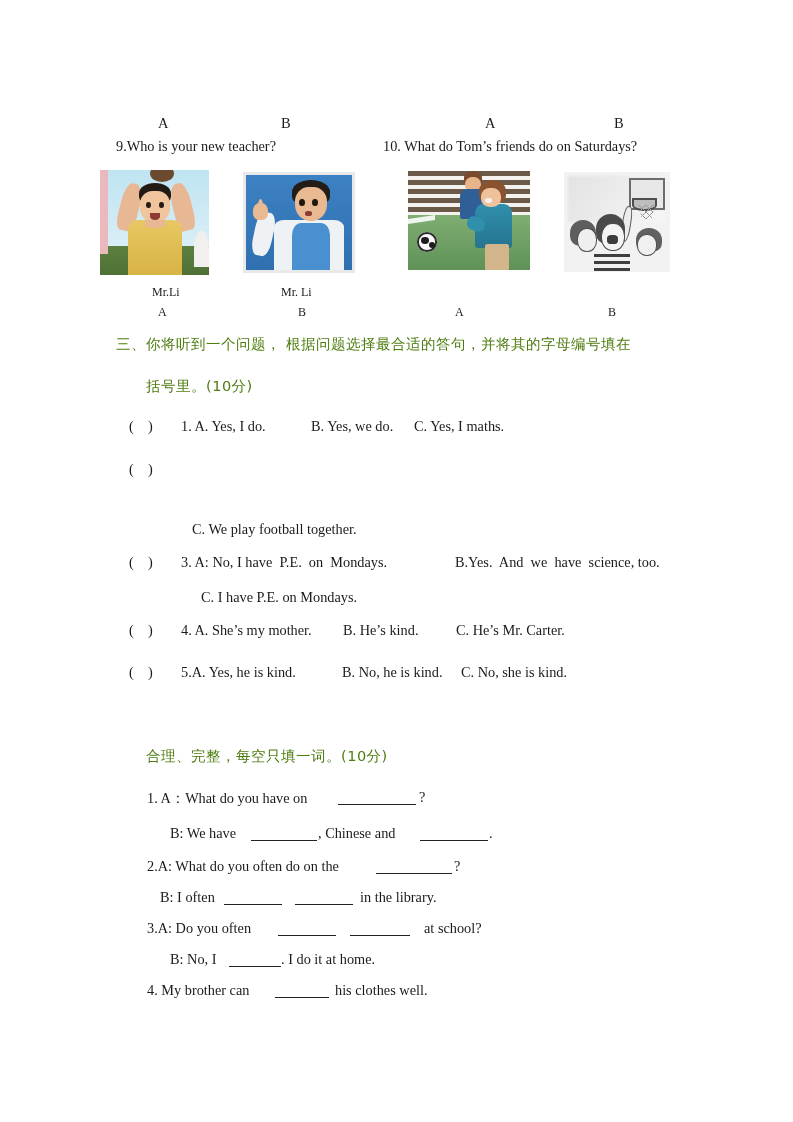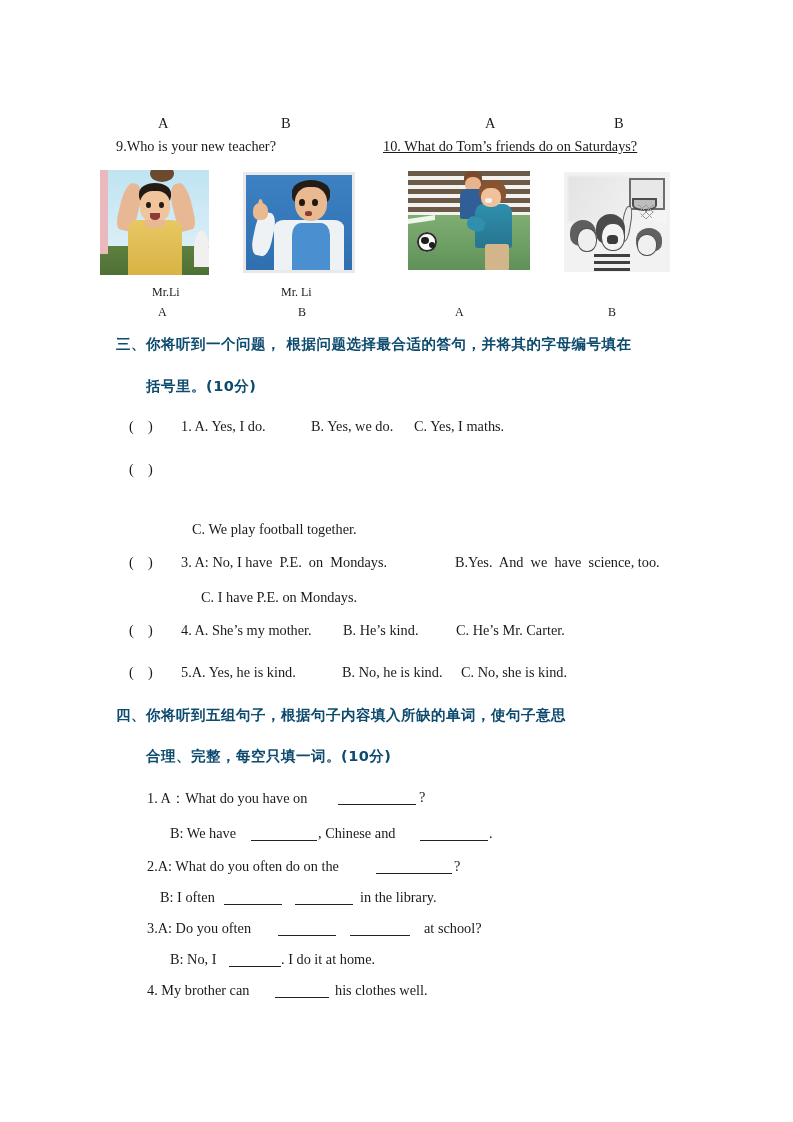--- a/index.html
+++ b/index.html
@@ -22,22 +22,21 @@
     height: 1122px;
   }
 
   
   .abs { position: absolute; white-space: pre; }
   .serif { font-family: "Liberation Serif", "DejaVu Serif", serif; }
   .cn {
     font-family: "DejaVu Sans", "Liberation Sans", sans-serif;
     font-size: 14.5px;
     letter-spacing: .5px;
-    color: #0c4a6e;
-    font-weight: bold;
+    color: #4d7c0f;
   }
   .q { font-size: 14.3px; }
   .lbl { font-size: 12px; }
 
   
   #ab-row-top .abs { font-size: 14.5px; }
 
   
   .pic {
     position: absolute;
@@ -189,21 +188,21 @@
 <div class="page">
 
   <div id="ab-row-top">
     <span class="abs serif" style="left:158px; top:115px;">A</span>
     <span class="abs serif" style="left:281px; top:115px;">B</span>
     <span class="abs serif" style="left:485px; top:115px;">A</span>
     <span class="abs serif" style="left:614px; top:115px;">B</span>
   </div>
 
   <span class="abs serif q" style="left:116px; top:138px;">9.Who is your new teacher?</span>
-  <span class="abs serif q" style="left:383px; top:138px;text-decoration:underline;">10. What do Tom’s friends do on Saturdays?</span>
+  <span class="abs serif q" style="left:383px; top:138px;">10. What do Tom’s friends do on Saturdays?</span>
 
   <div class="pic" style="left:100px; top:170px; width:109px; height:105px;">
     <div class="pic-inner">
       <div class="p1-sky"></div>
       <div class="p1-grass"></div>
       <div class="p1-pinkL"></div>
       <div class="p1-whiteR"></div>
       <div class="p1-armL"></div>
       <div class="p1-armR"></div>
       <div class="p1-ball"></div>
@@ -300,21 +299,20 @@
   <span class="abs serif q" style="left:129px; top:622px;">(&nbsp;&nbsp;&nbsp;&nbsp;)</span>
   <span class="abs serif q" style="left:181px; top:622px;">4. A. She’s my mother.</span>
   <span class="abs serif q" style="left:343px; top:622px;">B. He’s kind.</span>
   <span class="abs serif q" style="left:456px; top:622px;">C. He’s Mr. Carter.</span>
 
   <span class="abs serif q" style="left:129px; top:664px;">(&nbsp;&nbsp;&nbsp;&nbsp;)</span>
   <span class="abs serif q" style="left:181px; top:664px;">5.A. Yes, he is kind.</span>
   <span class="abs serif q" style="left:342px; top:664px;">B. No, he is kind.</span>
   <span class="abs serif q" style="left:461px; top:664px;">C. No, she is kind.</span>
 
-  <span class="abs cn" style="left:116px; top:706px;">四、你将听到五组句子，根据句子内容填入所缺的单词，使句子意思</span>
   <span class="abs cn" style="left:146px; top:747px;">合理、完整，每空只填一词。(10分)</span>
 
   <span class="abs serif q" style="left:147px; top:789px;">1. A：What do you have on</span>
   <span class="abs blank" style="left:338px; top:789px; width:78px;"></span>
   <span class="abs serif q" style="left:419px; top:789px;">?</span>
 
   <span class="abs serif q" style="left:170px; top:825px;">B: We have</span>
   <span class="abs blank" style="left:251px; top:825px; width:66px;"></span>
   <span class="abs serif q" style="left:318px; top:825px;">, Chinese and</span>
   <span class="abs blank" style="left:420px; top:825px; width:68px;"></span>

